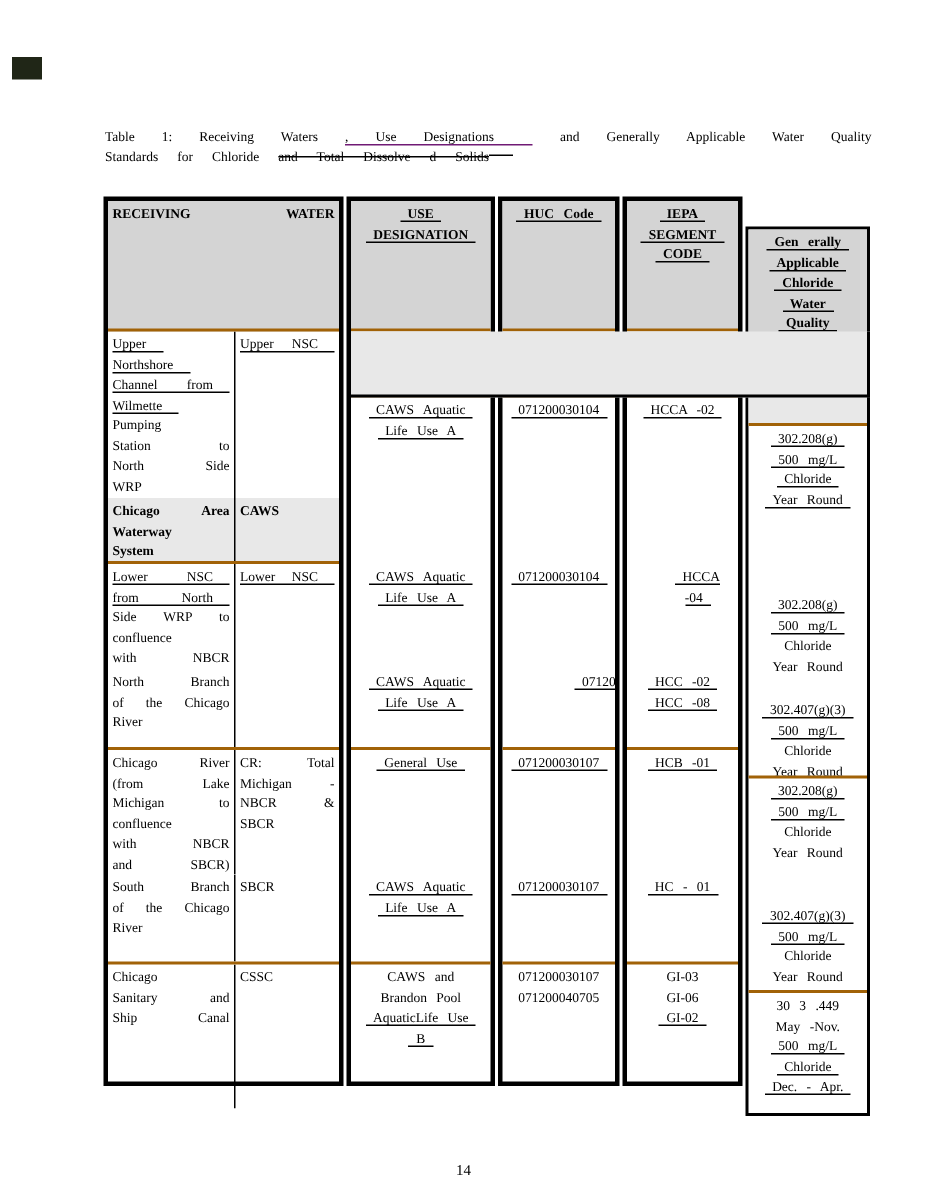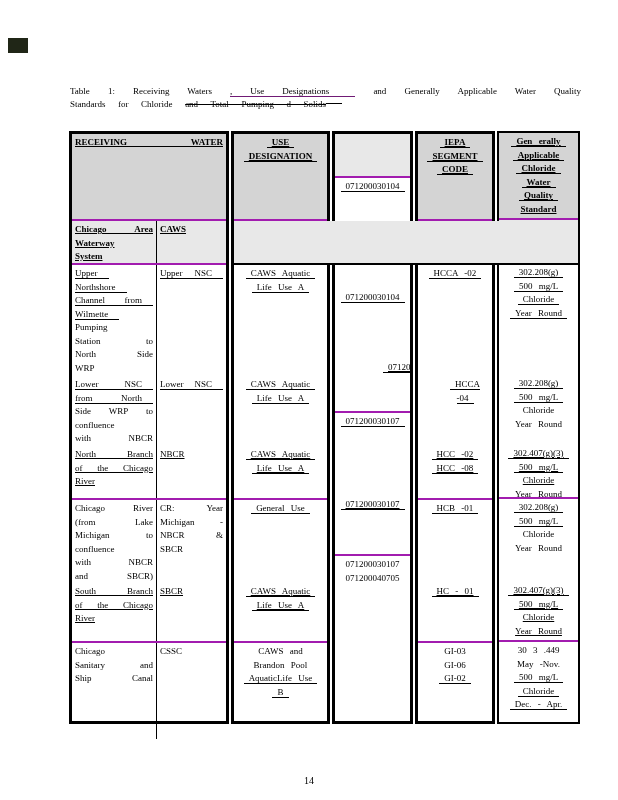--- a/index.html
+++ b/index.html
@@ -15,23 +15,23 @@
   .title .l1 { text-align:justify; text-align-last:justify; }
   .title .l2 { width:272px; text-align:justify; text-align-last:justify; }
   .tpart-underline { border-bottom:1px solid #701a75; padding-right:26px; }
   .tpart-strike { text-decoration:line-through; }
   .tpart-strike::after { content:""; display:inline-block; width:16px; height:1px; background:#000; vertical-align:3px; }
 
   
   .table { position:absolute; left:69px; top:131px; width:511px; height:593px; }
   .colbox { position:absolute; top:0; height:593px; box-sizing:border-box;
             border:3px solid #000; background:#fff; }
-  .colbox.thin { border-width:2px; }
+  .colbox.thin { border-width:2px;margin-top:20px; }
   .row { box-sizing:border-box; overflow:hidden; }
-  .row.hline { border-bottom:2px solid #a21caf;text-decoration:underline; }
+  .row.hline { border-bottom:2px solid #a16207; }
   .row.header-row { background:var(--header-bg,#d4d4d4); font-weight:bold; }
   .row.subheader-row { background:var(--subheader-bg,#e8e8e8); font-weight:bold; }
   .cell { padding:2px 3px 0 3px; font-size:9px; line-height:13.5px; }
   .cell .ln { min-height:13.5px; }
   .jleft .ln { text-align:justify; text-align-last:justify; }
   .center .ln { text-align:center; word-spacing:4px; }
   span.u { border-bottom:1px solid #000; }
   .jleft span.u { padding-right:11px; }
   .center span.u { padding:0 5px; }
   .colA-sub { display:flex; height:100%; }
@@ -45,44 +45,28 @@
                  font-size:10px;margin-top:44px; }
 </style>
 </head>
 <body>
 
 <div class="page" style="--header-bg: #d4d4d4; --subheader-bg: #e8e8e8; --mark-color: #202617;">
   <div class="corner-mark"></div>
 
   <div class="title">
     <div class="l1" id="title-line-1"><span class="tpart-plain">Table 1: Receiving Waters </span> <span class="tpart-underline">, Use Designations</span> <span class="tpart-plain"> and Generally Applicable Water Quality</span> </div>
-    <div class="l2" id="title-line-2"><span class="tpart-plain">Standards for Chloride </span> <span class="tpart-strike">and Total Pumping d Solids</span> </div>
+    <div class="l2" id="title-line-2"><span class="tpart-plain">Standards for Chloride </span> <span class="tpart-strike">and Total Dissolve d Solids</span> </div>
   </div>
 
   <div class="table" id="wq-table">
       <div class="colbox" style="left: 0px; width: 160px;">
         <div class="row hline header-row" style="height: 87px;">
           <div class="cell jleft">
             <div class="ln"><span>RECEIVING WATER</span></div>
-          </div>
-        </div>
-        <div class="row hline subheader-row" style="height: 44px;">
-          <div class="colA-sub">
-            <div class="suba1">
-              <div class="cell jleft">
-                <div class="ln"><span>Chicago Area</span></div>
-                <div class="ln"><span>Waterway</span></div>
-                <div class="ln"><span>System</span></div>
-              </div>
-            </div>
-            <div class="suba2">
-              <div class="cell jleft">
-                <div class="ln"><span>CAWS</span></div>
-              </div>
-            </div>
           </div>
         </div>
         <div class="row" style="height: 111px;">
           <div class="colA-sub">
             <div class="suba1">
               <div class="cell jleft">
                 <div class="ln"><span class="u">Upper</span></div>
                 <div class="ln"><span class="u">Northshore</span></div>
                 <div class="ln"><span class="u">Channel from</span></div>
                 <div class="ln"><span class="u">Wilmette</span></div>
@@ -92,20 +76,36 @@
                 <div class="ln"><span>WRP</span></div>
               </div>
             </div>
             <div class="suba2">
               <div class="cell jleft">
                 <div class="ln"><span class="u">Upper NSC</span></div>
               </div>
             </div>
           </div>
         </div>
+        <div class="row hline subheader-row" style="height: 44px;">
+          <div class="colA-sub">
+            <div class="suba1">
+              <div class="cell jleft">
+                <div class="ln"><span>Chicago Area</span></div>
+                <div class="ln"><span>Waterway</span></div>
+                <div class="ln"><span>System</span></div>
+              </div>
+            </div>
+            <div class="suba2">
+              <div class="cell jleft">
+                <div class="ln"><span>CAWS</span></div>
+              </div>
+            </div>
+          </div>
+        </div>
         <div class="row" style="height: 70px;">
           <div class="colA-sub">
             <div class="suba1">
               <div class="cell jleft">
                 <div class="ln"><span class="u">Lower NSC</span></div>
                 <div class="ln"><span class="u">from North</span></div>
                 <div class="ln"><span>Side WRP to</span></div>
                 <div class="ln"><span>confluence</span></div>
                 <div class="ln"><span>with NBCR</span></div>
               </div>
@@ -117,44 +117,39 @@
             </div>
           </div>
         </div>
         <div class="row hline" style="height: 54px;">
           <div class="colA-sub">
             <div class="suba1">
               <div class="cell jleft">
                 <div class="ln"><span>North Branch</span></div>
                 <div class="ln"><span>of the Chicago</span></div>
                 <div class="ln"><span>River</span></div>
-              </div>
-            </div>
-            <div class="suba2">
-              <div class="cell jleft">
-                <div class="ln"><span>NBCR</span></div>
               </div>
             </div>
           </div>
         </div>
         <div class="row" style="height: 83px;">
           <div class="colA-sub">
             <div class="suba1">
               <div class="cell jleft">
                 <div class="ln"><span>Chicago River</span></div>
                 <div class="ln"><span>(from Lake</span></div>
                 <div class="ln"><span>Michigan to</span></div>
                 <div class="ln"><span>confluence</span></div>
                 <div class="ln"><span>with NBCR</span></div>
                 <div class="ln"><span>and SBCR)</span></div>
               </div>
             </div>
             <div class="suba2">
               <div class="cell jleft">
-                <div class="ln"><span>CR: Year</span></div>
+                <div class="ln"><span>CR: Total</span></div>
                 <div class="ln"><span>Michigan -</span></div>
                 <div class="ln"><span>NBCR &amp;</span></div>
                 <div class="ln"><span>SBCR</span></div>
               </div>
             </div>
           </div>
         </div>
         <div class="row hline" style="height: 60px;">
           <div class="colA-sub">
             <div class="suba1">
@@ -228,20 +223,25 @@
         <div class="row" style="height: 96px;">
           <div class="cell center">
             <div class="ln"><span>CAWS and</span></div>
             <div class="ln"><span>Brandon Pool</span></div>
             <div class="ln"><span class="u">AquaticLife Use</span></div>
             <div class="ln"><span class="u">B</span></div>
           </div>
         </div>
       </div>
       <div class="colbox" style="left: 263px; width: 81px;">
+        <div class="row hline header-row" style="height: 87px;">
+          <div class="cell center">
+            <div class="ln"><span class="u">HUC Code</span></div>
+          </div>
+        </div>
         <div class="row hline subheader-row" style="height: 44px;"></div>
         <div class="row" style="height: 111px;">
           <div class="cell center">
             <div class="ln"><span class="u">071200030104</span></div>
           </div>
         </div>
         <div class="row" style="height: 70px;">
           <div class="cell center">
             <div class="ln"><span class="u">071200030104</span></div>
           </div>

